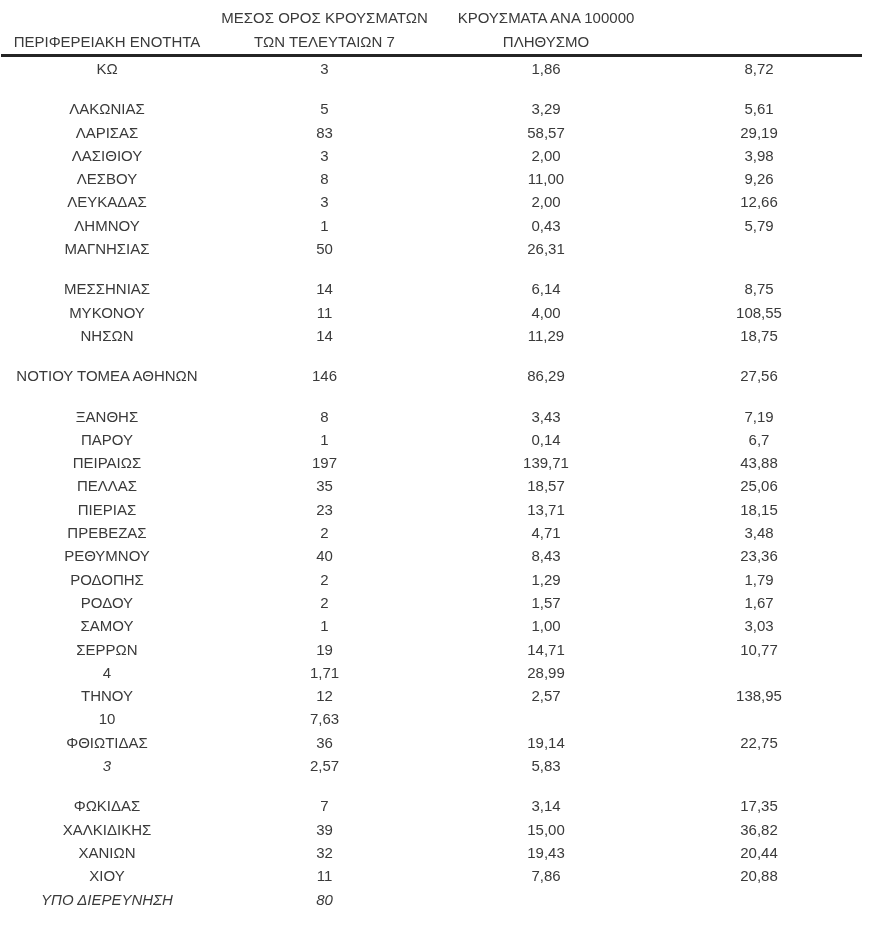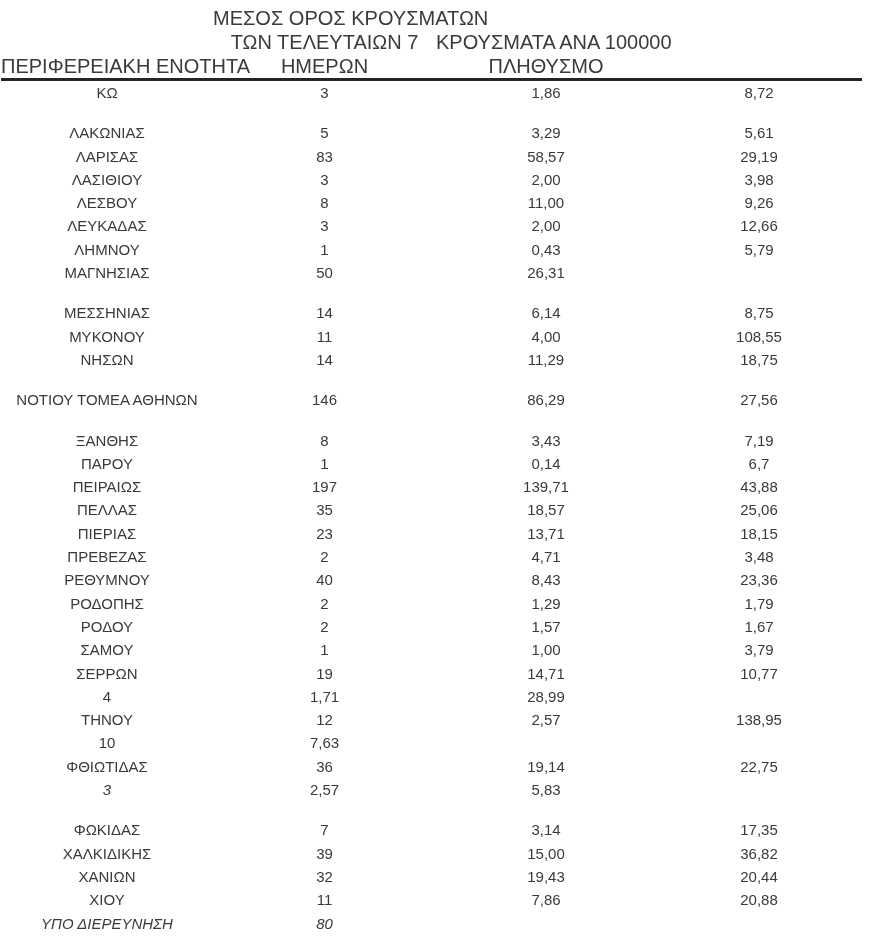--- a/index.html
+++ b/index.html
@@ -21,21 +21,21 @@
   
   .thead {
     display: grid;
     grid-template-columns: 212px 223px 220px 206px;
     align-items: end;
     padding-top: 6px;
     border-bottom: 3px solid #242424;
   }
   .hcell {
     text-align: center;
-    font-size: 20px;
+    font-size: 15px;
     line-height: 24px;
     white-space: nowrap;
   }
   .hcell span { display: block; }
   
   .tbody { padding-top: 0; }
   .row {
     display: grid;
     grid-template-columns: 212px 223px 220px 206px;
     height: 23.3px;
@@ -56,21 +56,20 @@
 
 <div class="table-wrap">
 
   <div class="thead">
     <div class="hcell">
       <span>ΠΕΡΙΦΕΡΕΙΑΚΗ ΕΝΟΤΗΤΑ</span>
     </div>
     <div class="hcell">
       <span>ΜΕΣΟΣ ΟΡΟΣ ΚΡΟΥΣΜΑΤΩΝ</span>
       <span>ΤΩΝ ΤΕΛΕΥΤΑΙΩΝ 7</span>
-      <span>ΗΜΕΡΩΝ</span>
     </div>
     <div class="hcell">
       <span>ΚΡΟΥΣΜΑΤΑ ΑΝΑ 100000</span>
       <span>ΠΛΗΘΥΣΜΟ</span>
     </div>
   </div>
 
   <div class="tbody">
       <div class="row gap-after">
     <div class="cell cell-name">ΚΩ</div>
@@ -194,21 +193,21 @@
       <div class="row">
     <div class="cell cell-name">ΡΟΔΟΥ</div>
     <div class="cell cell-cases">2</div>
     <div class="cell">1,57</div>
     <div class="cell">1,67</div>
   </div>
       <div class="row">
     <div class="cell cell-name">ΣΑΜΟΥ</div>
     <div class="cell cell-cases">1</div>
     <div class="cell">1,00</div>
-    <div class="cell">3,79</div>
+    <div class="cell">3,03</div>
   </div>
       <div class="row">
     <div class="cell cell-name">ΣΕΡΡΩΝ</div>
     <div class="cell cell-cases">19</div>
     <div class="cell">14,71</div>
     <div class="cell">10,77</div>
   </div>
       <div class="row">
     <div class="cell cell-cases">4</div>
     <div class="cell">1,71</div>

